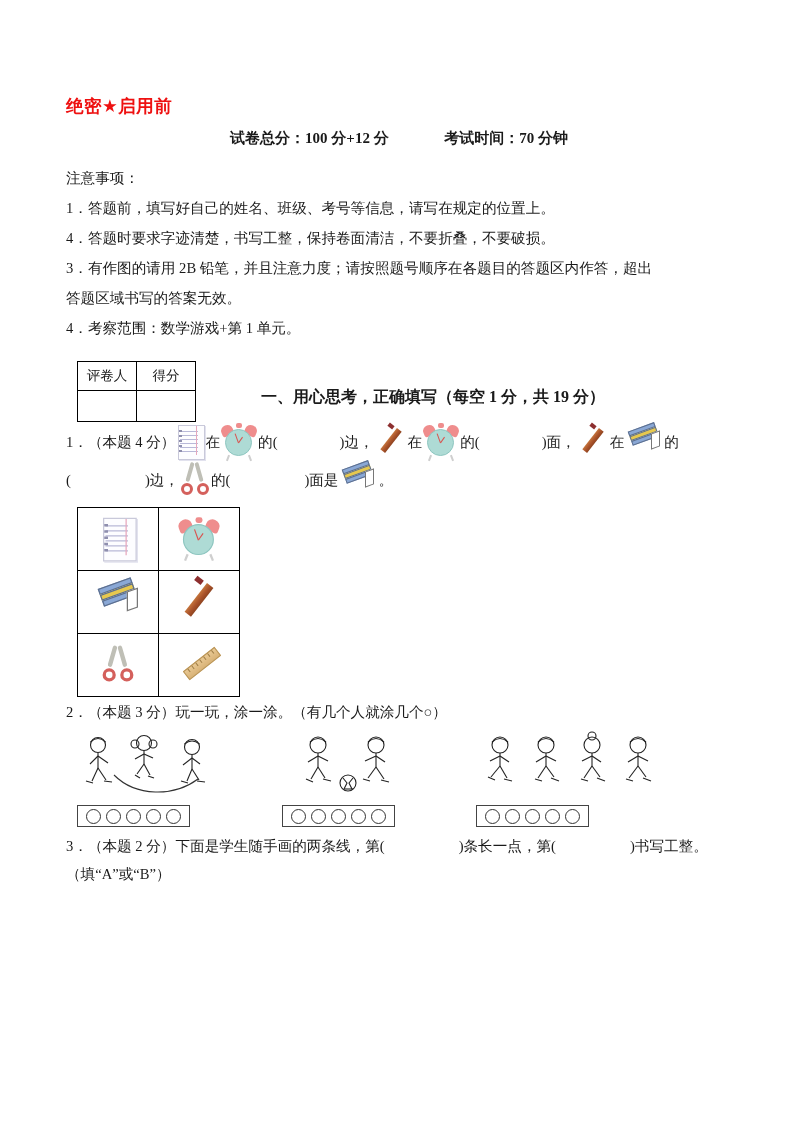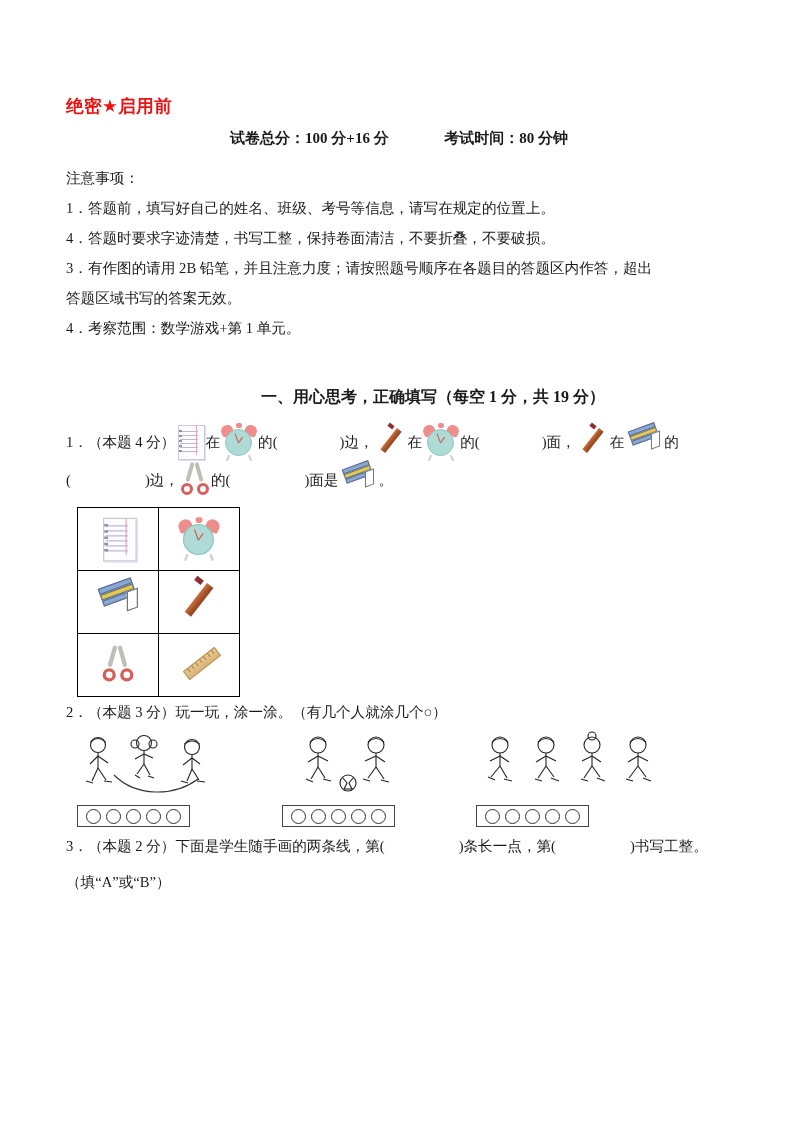--- a/index.html
+++ b/index.html
@@ -313,47 +313,59 @@
   .circle-box.b3 { left: 410px; width: 113px; }
   .circle-box .circ {
     width: 15px; height: 15px;
     border: 1.4px solid #333;
     border-radius: 50%;
     margin: 0 2.5px;
     box-sizing: border-box;
   }
 
   .q2-text, .q3-text { margin-top: 2px; }
-  .q3-sub { margin-top: 8px; }
+  .q3-sub { margin-top: 0px; }
 
   svg { display: block; }
 </style>
 </head>
 <body>
 
 <div class="page">
   <div class="inner">
 
     <div class="secret-line">绝密★启用前</div>
     <div class="score-time-row">
-      <span>试卷总分：100 分+16 分</span>
+      <span>试卷总分：100 分+12 分</span>
       <span class="gap"></span>
-      <span>考试时间：80 分钟</span>
+      <span>考试时间：70 分钟</span>
     </div>
 
     <div class="notice">
       <div class="notice-title">注意事项：</div>
       <div class="notice-item">1．答题前，填写好自己的姓名、班级、考号等信息，请写在规定的位置上。</div>
       <div class="notice-item">4．答题时要求字迹清楚，书写工整，保持卷面清洁，不要折叠，不要破损。</div>
       <div class="notice-item">3．有作图的请用 2B 铅笔，并且注意力度；请按照题号顺序在各题目的答题区内作答，超出</div>
       <div class="notice-item wrap">答题区域书写的答案无效。</div>
       <div class="notice-item">4．考察范围：数学游戏+第 1 单元。</div>
     </div>
 
     <div class="section-block">
+      <table class="grader-table">
+        <tbody>
+            <tr>
+          <td>评卷人</td>
+          <td>得分</td>
+        </tr>
+        <tr class="blank">
+          <td></td>
+          <td></td>
+        </tr>
+      </tbody>
+        </table>
       <div class="section-heading">一、用心思考，正确填写（每空 1 分，共 19 分）</div>
     </div>
 
     <div class="q">
 
       <div class="q-line">
         <span>1．（本题 4 分）</span>
 
         <span class="ic ico-notebook">
           <span class="sheet"></span>

